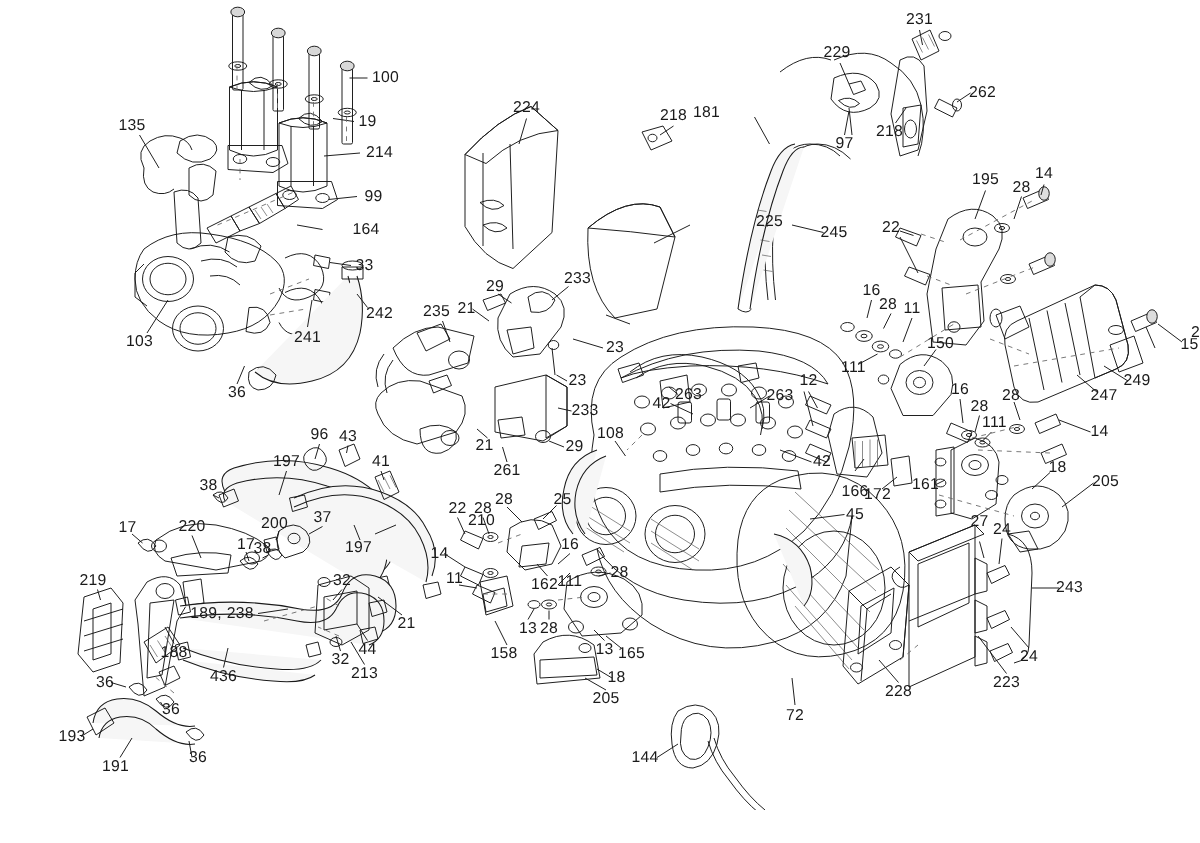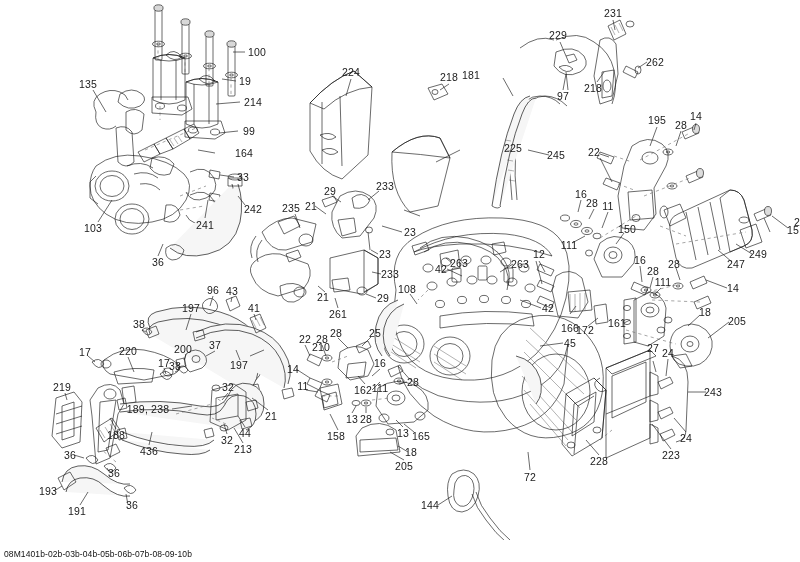--- a/index.html
+++ b/index.html
@@ -832,15 +832,14 @@
         <div class="callout" style="left: 403px; top: 433px;">13</div>
         <div class="callout" style="left: 421px; top: 436px;">165</div>
         <div class="callout" style="left: 411px; top: 452px;">18</div>
         <div class="callout" style="left: 404px; top: 466px;">205</div>
         <div class="callout" style="left: 530px; top: 477px;">72</div>
         <div class="callout" style="left: 430px; top: 505px;">144</div>
       </div>
 
   </div>
 
-  <div id="footer">08M1401b-02b-03b-04b-05b-06b-07b-08-09-10b</div>
 
 </div>
 
 </body></html>

